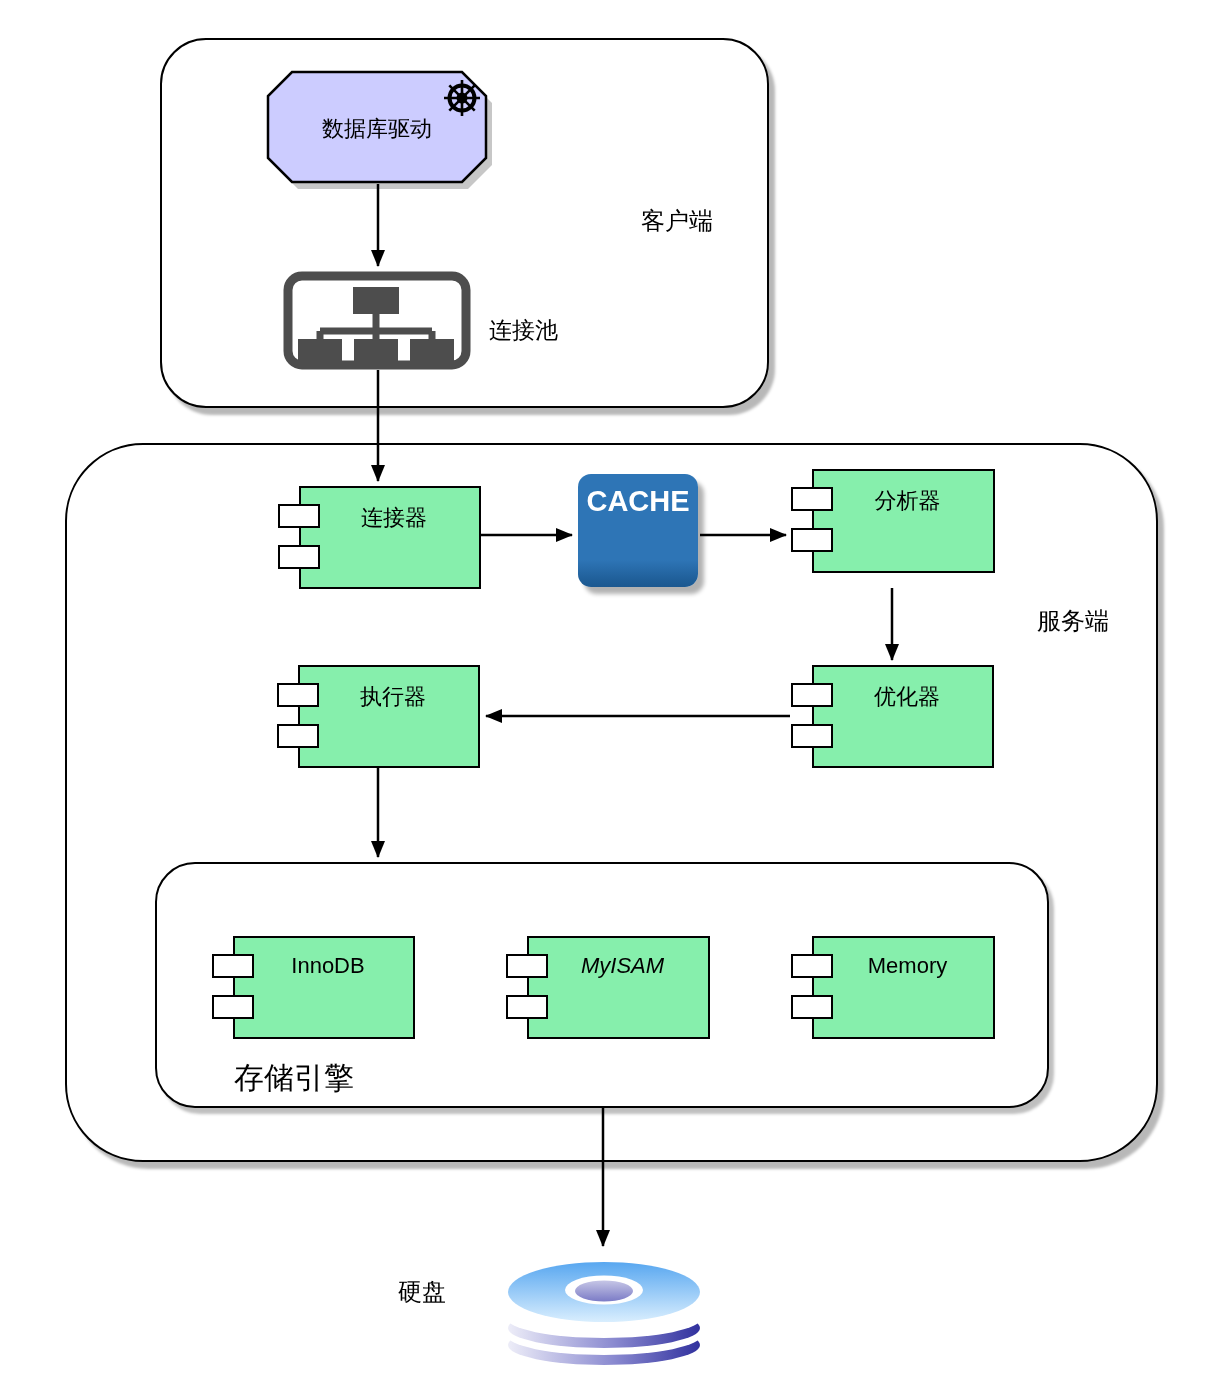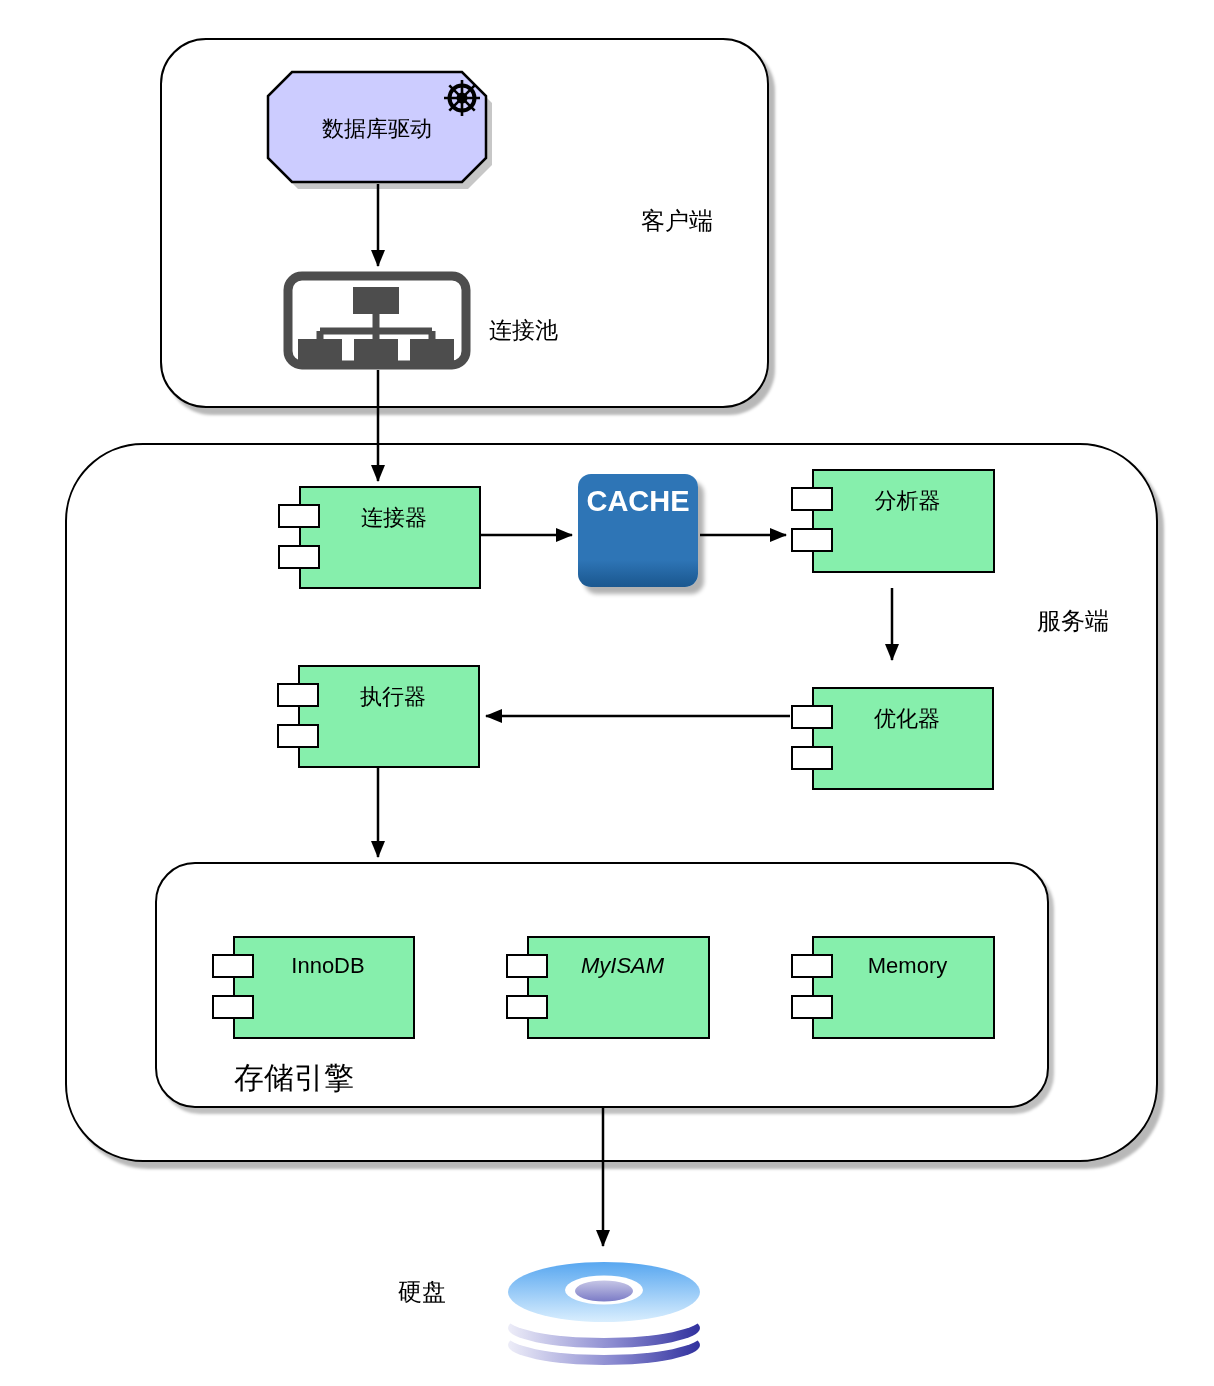--- a/index.html
+++ b/index.html
@@ -31,21 +31,21 @@
     font-size:22px; white-space:nowrap;
   }
   .port {
     position:absolute; left:-23px; width:38px; height:20px;
     background:#fff; border:2.5px solid #000;
   }
   .port.p1 { top:16px; } .port.p2 { top:57px; }
 
   .comp-connector { left:299px; top:486px; width:178px; height:99px; }
   .comp-analyzer  { left:812px; top:469px; width:179px; height:100px; }
-  .comp-optimizer { left:812px; top:665px; width:178px; height:99px;margin-top:22px; }
+  .comp-optimizer { left:812px; top:665px; width:178px; height:99px; }
   .comp-executor  { left:298px; top:665px; width:178px; height:99px; }
   .comp-innodb    { left:233px; top:936px; width:178px; height:99px; }
   .comp-myisam    { left:527px; top:936px; width:179px; height:99px;font-style:italic; }
   .comp-memory    { left:812px; top:936px; width:179px; height:99px; }
 
   
   .cache {
     position:absolute; left:578px; top:474px; width:120px; height:113px;
     border-radius:13px;
     background:linear-gradient(180deg,#2E75B6 0%, #2E75B6 76%, #1F5E98 94%, #1B5890 100%);

